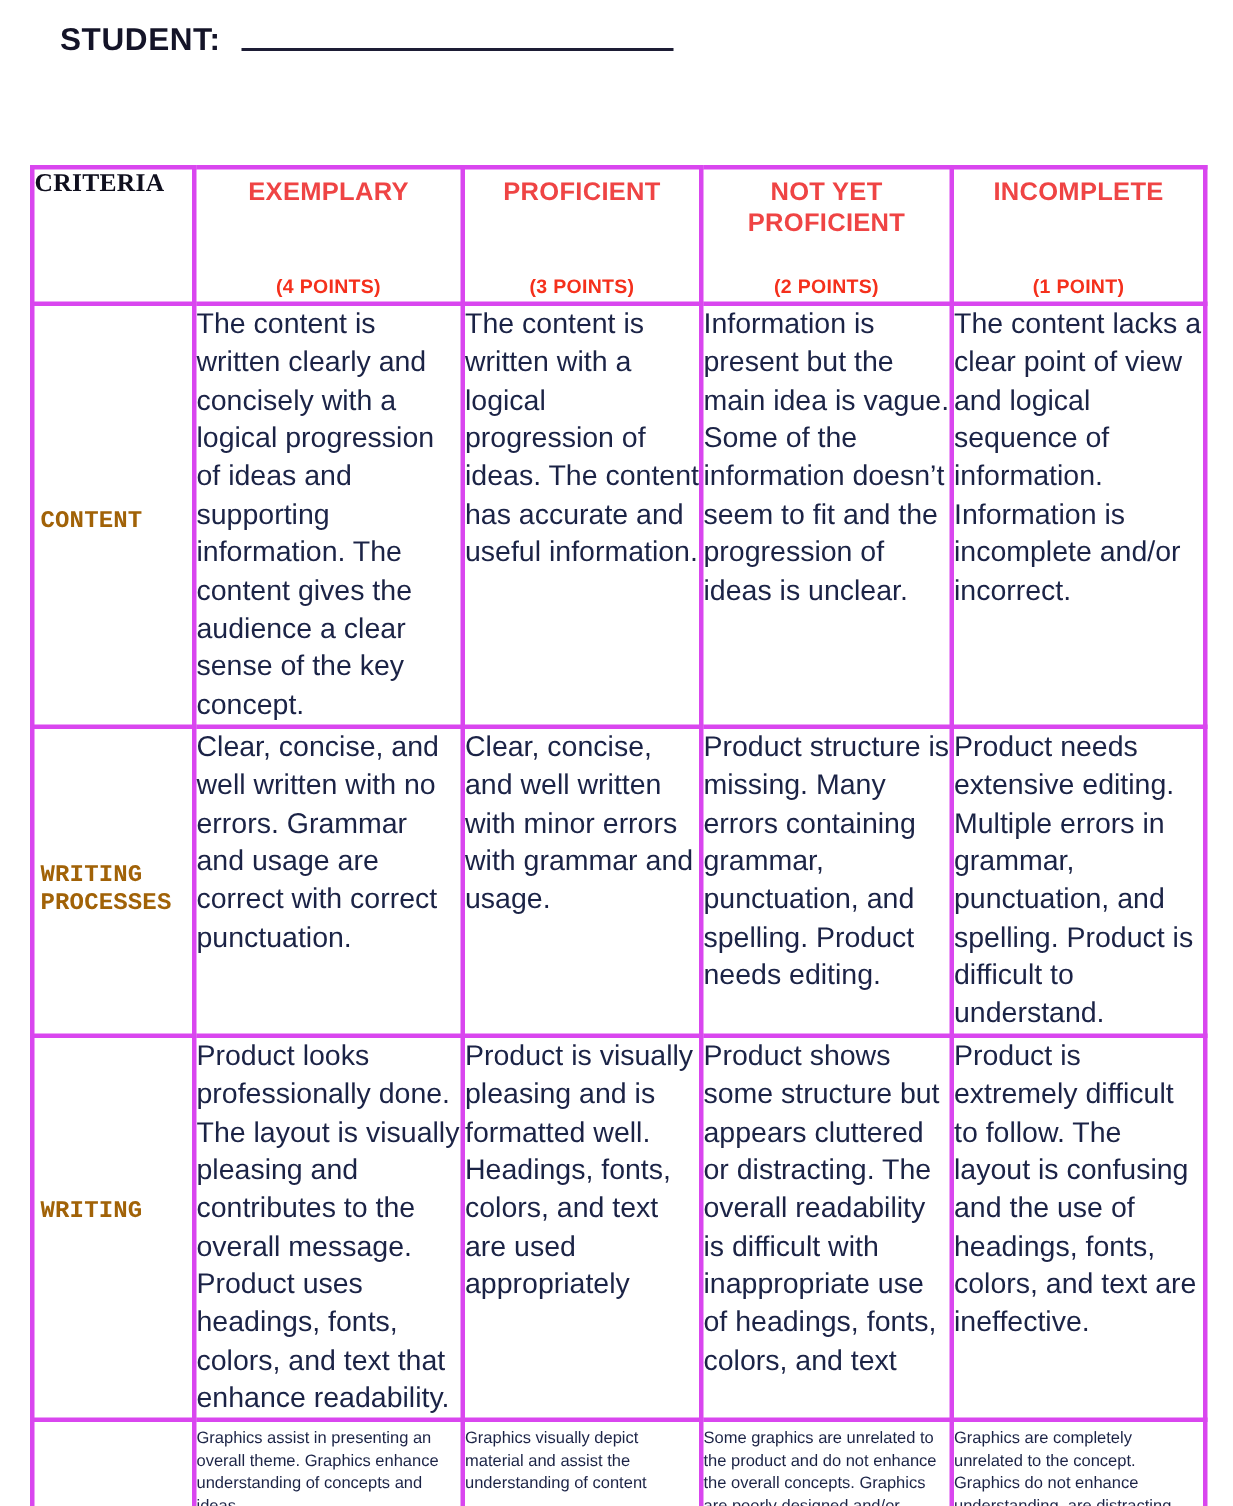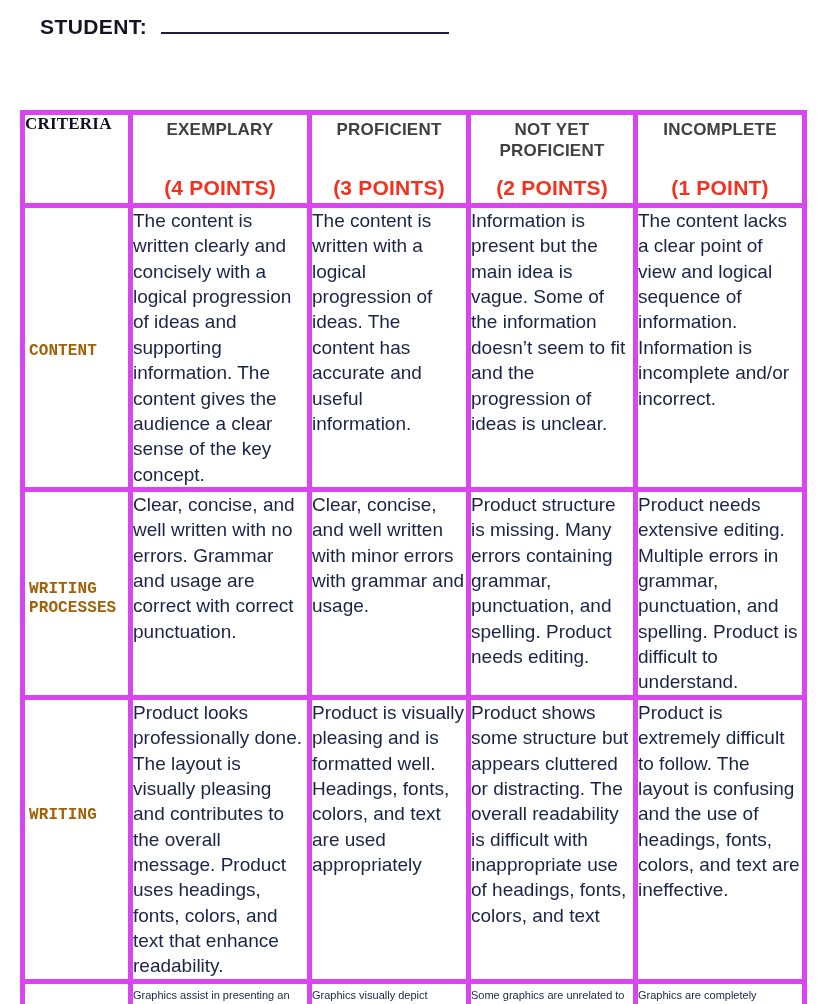--- a/index.html
+++ b/index.html
@@ -62,21 +62,21 @@
     width: 782px;
   }
   table.rubric {
     border-collapse: collapse;
     width: 782px;
     table-layout: fixed;
     border: 2px solid #2b2b2b;
   }
   table.rubric td,
   table.rubric th {
-    border: 5px solid #d946ef;
+    border: 3px solid #d946ef;
     vertical-align: top;
     padding: 0;
   }
 
   col.c-criteria { width: 108px; }
   col.c-ex       { width: 179px; }
   col.c-pr       { width: 159px; }
   col.c-ny       { width: 167px; }
   col.c-in       { width: 169px; }
 
@@ -98,31 +98,31 @@
     letter-spacing: 0.2px;
     line-height: 1.05;
   }
   .hdr-title {
     position: absolute;
     top: 4px;
     left: 0;
     right: 0;
     font-weight: bold;
     font-size: 17px;
-    color: #404040;
+    color: #ef4444;
     line-height: 1.25;
     letter-spacing: 0.2px;
   }
   .hdr-points {
     position: absolute;
     bottom: 3px;
     left: 0;
     right: 0;
     font-weight: bold;
-    font-size: 21px;
+    font-size: 13px;
     color: #f5301c;
     letter-spacing: 0.2px;
   }
 
   
   .row-label {
     position: relative;
     padding: 0 0 0 4px;
   }
   .row-label-text {

